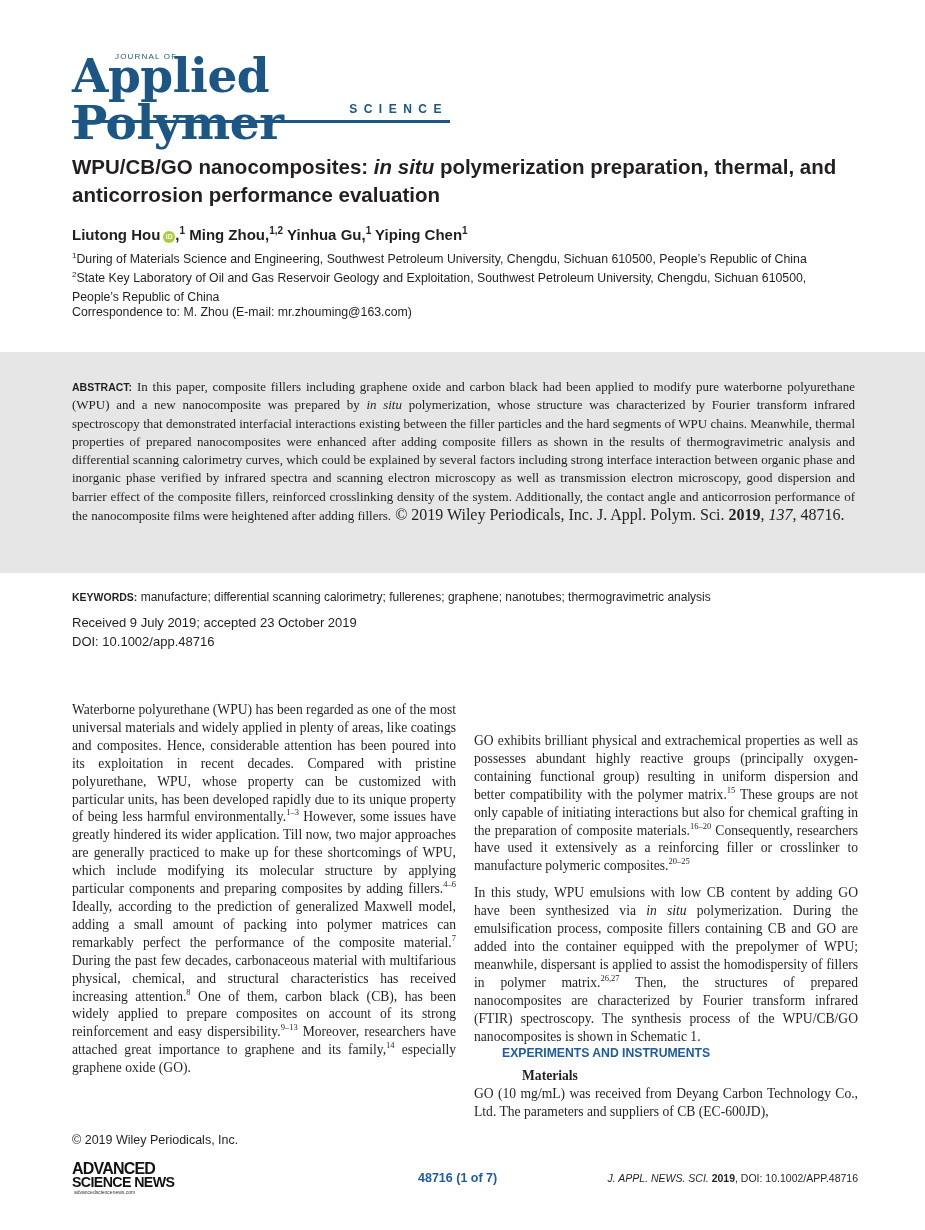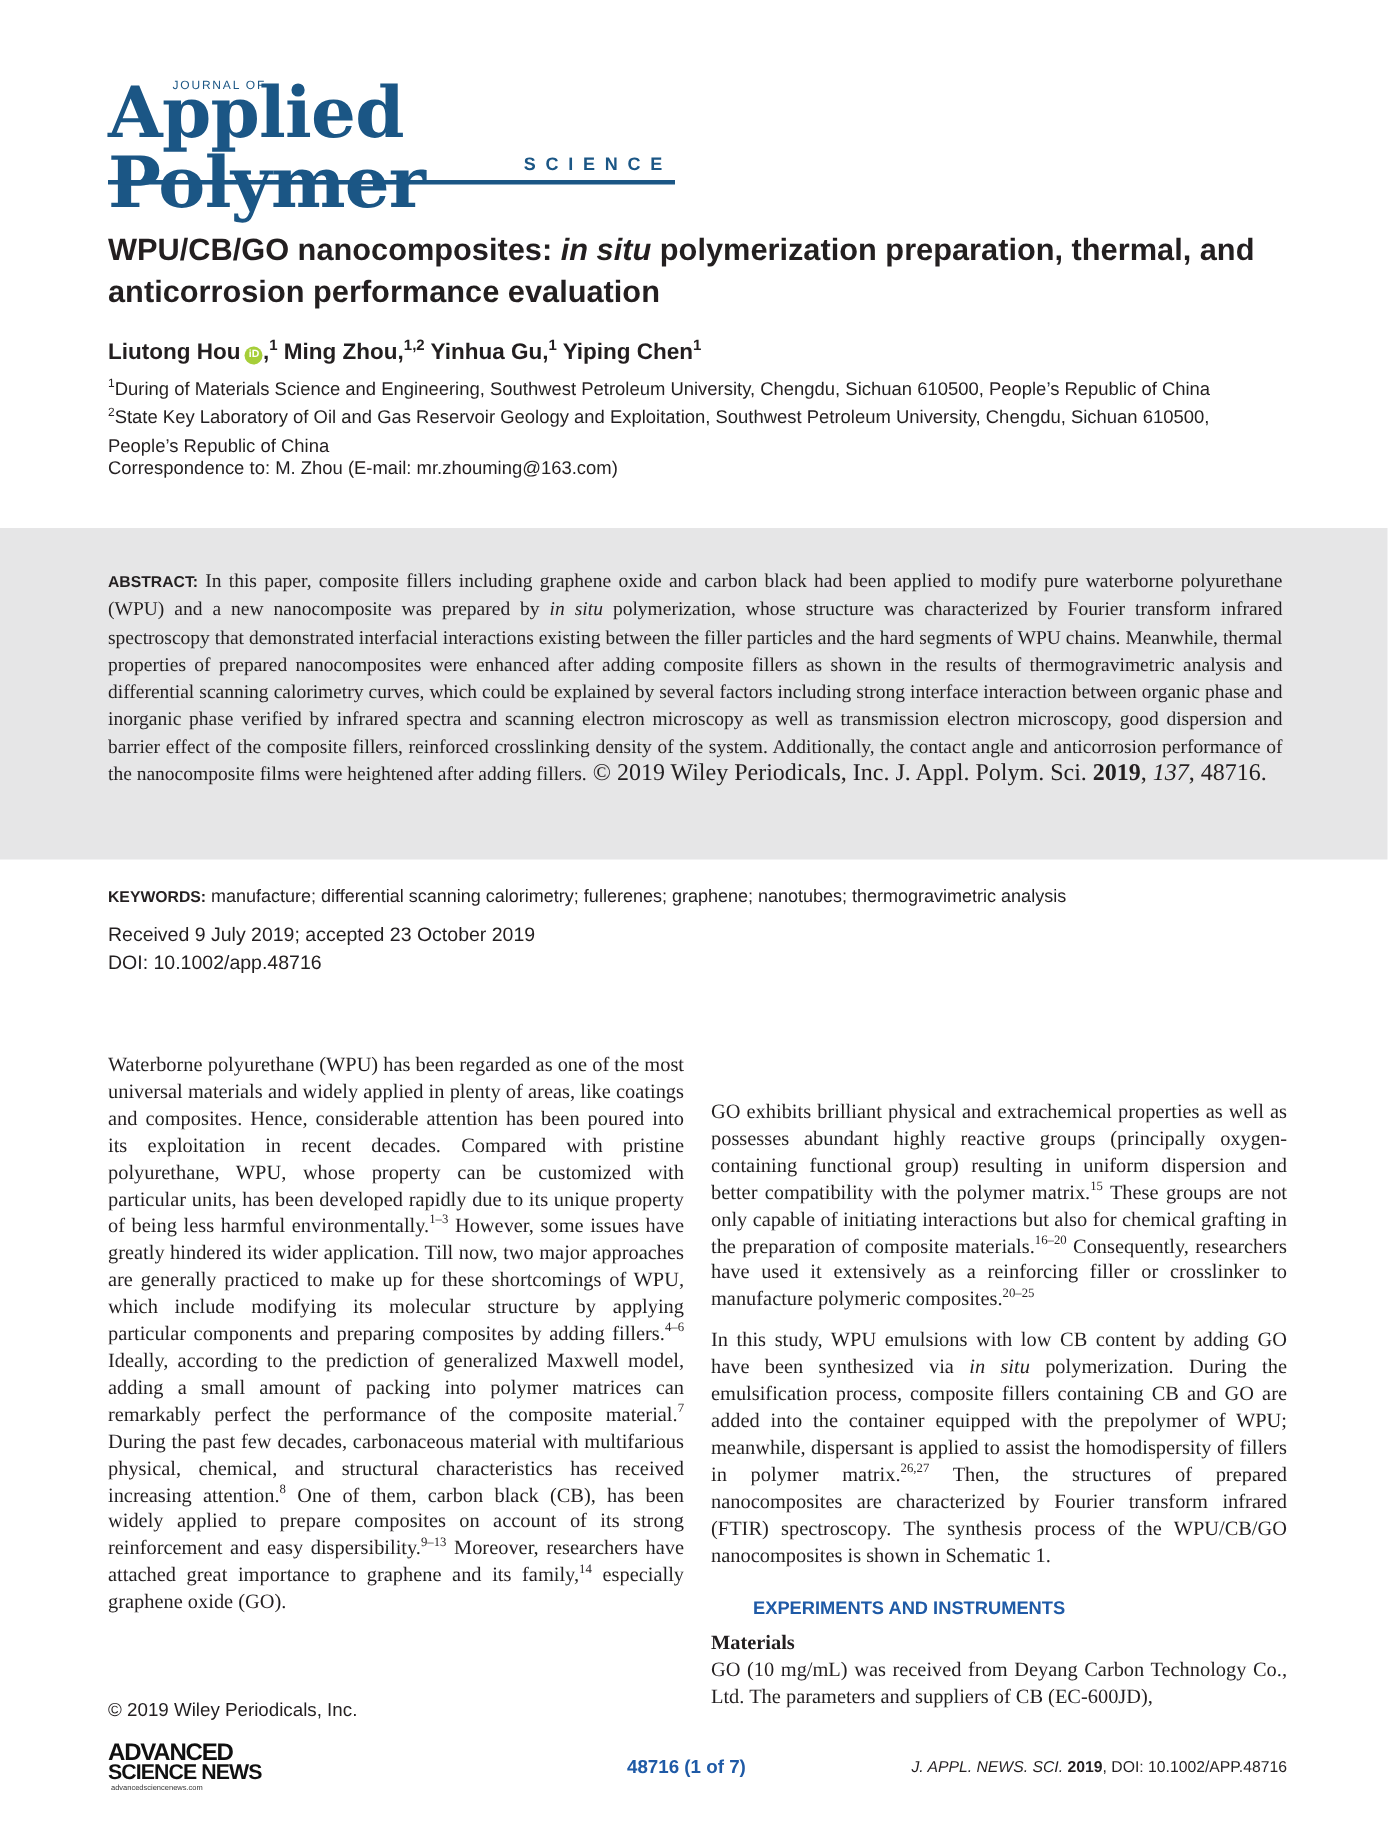--- a/index.html
+++ b/index.html
@@ -81,22 +81,22 @@
 <div class="received sans">Received 9 July 2019; accepted 23 October 2019</div>
 <div class="doi sans">DOI: 10.1002/app.48716</div>
 
 <div class="col serif" style="left:72px; top:697px;">
   <p style="margin-top:4px;"><span>Waterborne polyurethane (WPU) has been regarded as one of the most universal materials and widely applied in plenty of areas, like coatings and composites. Hence, considerable attention has been poured into its exploitation in recent decades. Compared with pristine polyurethane, WPU, whose property can be customized with particular units, has been developed rapidly due to its unique property of being less harmful environmentally.</span><sup>1–3</sup><span> However, some issues have greatly hindered its wider application. Till now, two major approaches are generally practiced to make up for these shortcomings of WPU, which include modifying its molecular structure by applying particular components and preparing composites by adding fillers.</span><sup>4–6</sup><span> Ideally, according to the prediction of generalized Maxwell model, adding a small amount of packing into polymer matrices can remarkably perfect the performance of the composite material.</span><sup>7</sup><span> During the past few decades, carbonaceous material with multifarious physical, chemical, and structural characteristics has received increasing attention.</span><sup>8</sup><span> One of them, carbon black (CB), has been widely applied to prepare composites on account of its strong reinforcement and easy dispersibility.</span><sup>9–13</sup><span> Moreover, researchers have attached great importance to graphene and its family,</span><sup>14</sup><span> especially graphene oxide (GO).</span></p>
 </div>
 
 <div class="col serif" style="left:474px; top:732px;">
   <p><span>GO exhibits brilliant physical and extrachemical properties as well as possesses abundant highly reactive groups (principally oxygen-containing functional group) resulting in uniform dispersion and better compatibility with the polymer matrix.</span><sup>15</sup><span> These groups are not only capable of initiating interactions but also for chemical grafting in the preparation of composite materials.</span><sup>16–20</sup><span> Consequently, researchers have used it extensively as a reinforcing filler or crosslinker to manufacture polymeric composites.</span><sup>20–25</sup></p>
   <p style="margin-top:9px;"><span>In this study, WPU emulsions with low CB content by adding GO have been synthesized via </span><i>in situ</i><span> polymerization. During the emulsification process, composite fillers containing CB and GO are added into the container equipped with the prepolymer of WPU; meanwhile, dispersant is applied to assist the homodispersity of fillers in polymer matrix.</span><sup>26,27</sup><span> Then, the structures of prepared nanocomposites are characterized by Fourier transform infrared (FTIR) spectroscopy. The synthesis process of the WPU/CB/GO nanocomposites is shown in Schematic 1.</span></p>
-  <div class="section-head" style="margin-top:19px;padding-left:28px;">EXPERIMENTS AND INSTRUMENTS</div>
-  <div class="sub-head" style="margin-top:4px;">Materials</div>
+  <div class="section-head" style="padding-left:28px;">EXPERIMENTS AND INSTRUMENTS</div>
+  <div class="sub-head" style="margin-top:4px;margin-left:48px;">Materials</div>
   <p>GO (10 mg/mL) was received from Deyang Carbon Technology Co., Ltd. The parameters and suppliers of CB (EC-600JD),</p>
 </div>
 
 <div class="copyright sans">© 2019 Wiley Periodicals, Inc.</div>
 <div class="asn-logo">
   <div class="asn-1">ADVANCED</div>
   <div class="asn-2">SCIENCE NEWS</div>
   <div class="asn-3">advancedsciencenews.com</div>
 </div>
 <div class="page-num sans">48716 (1 of 7)</div>

